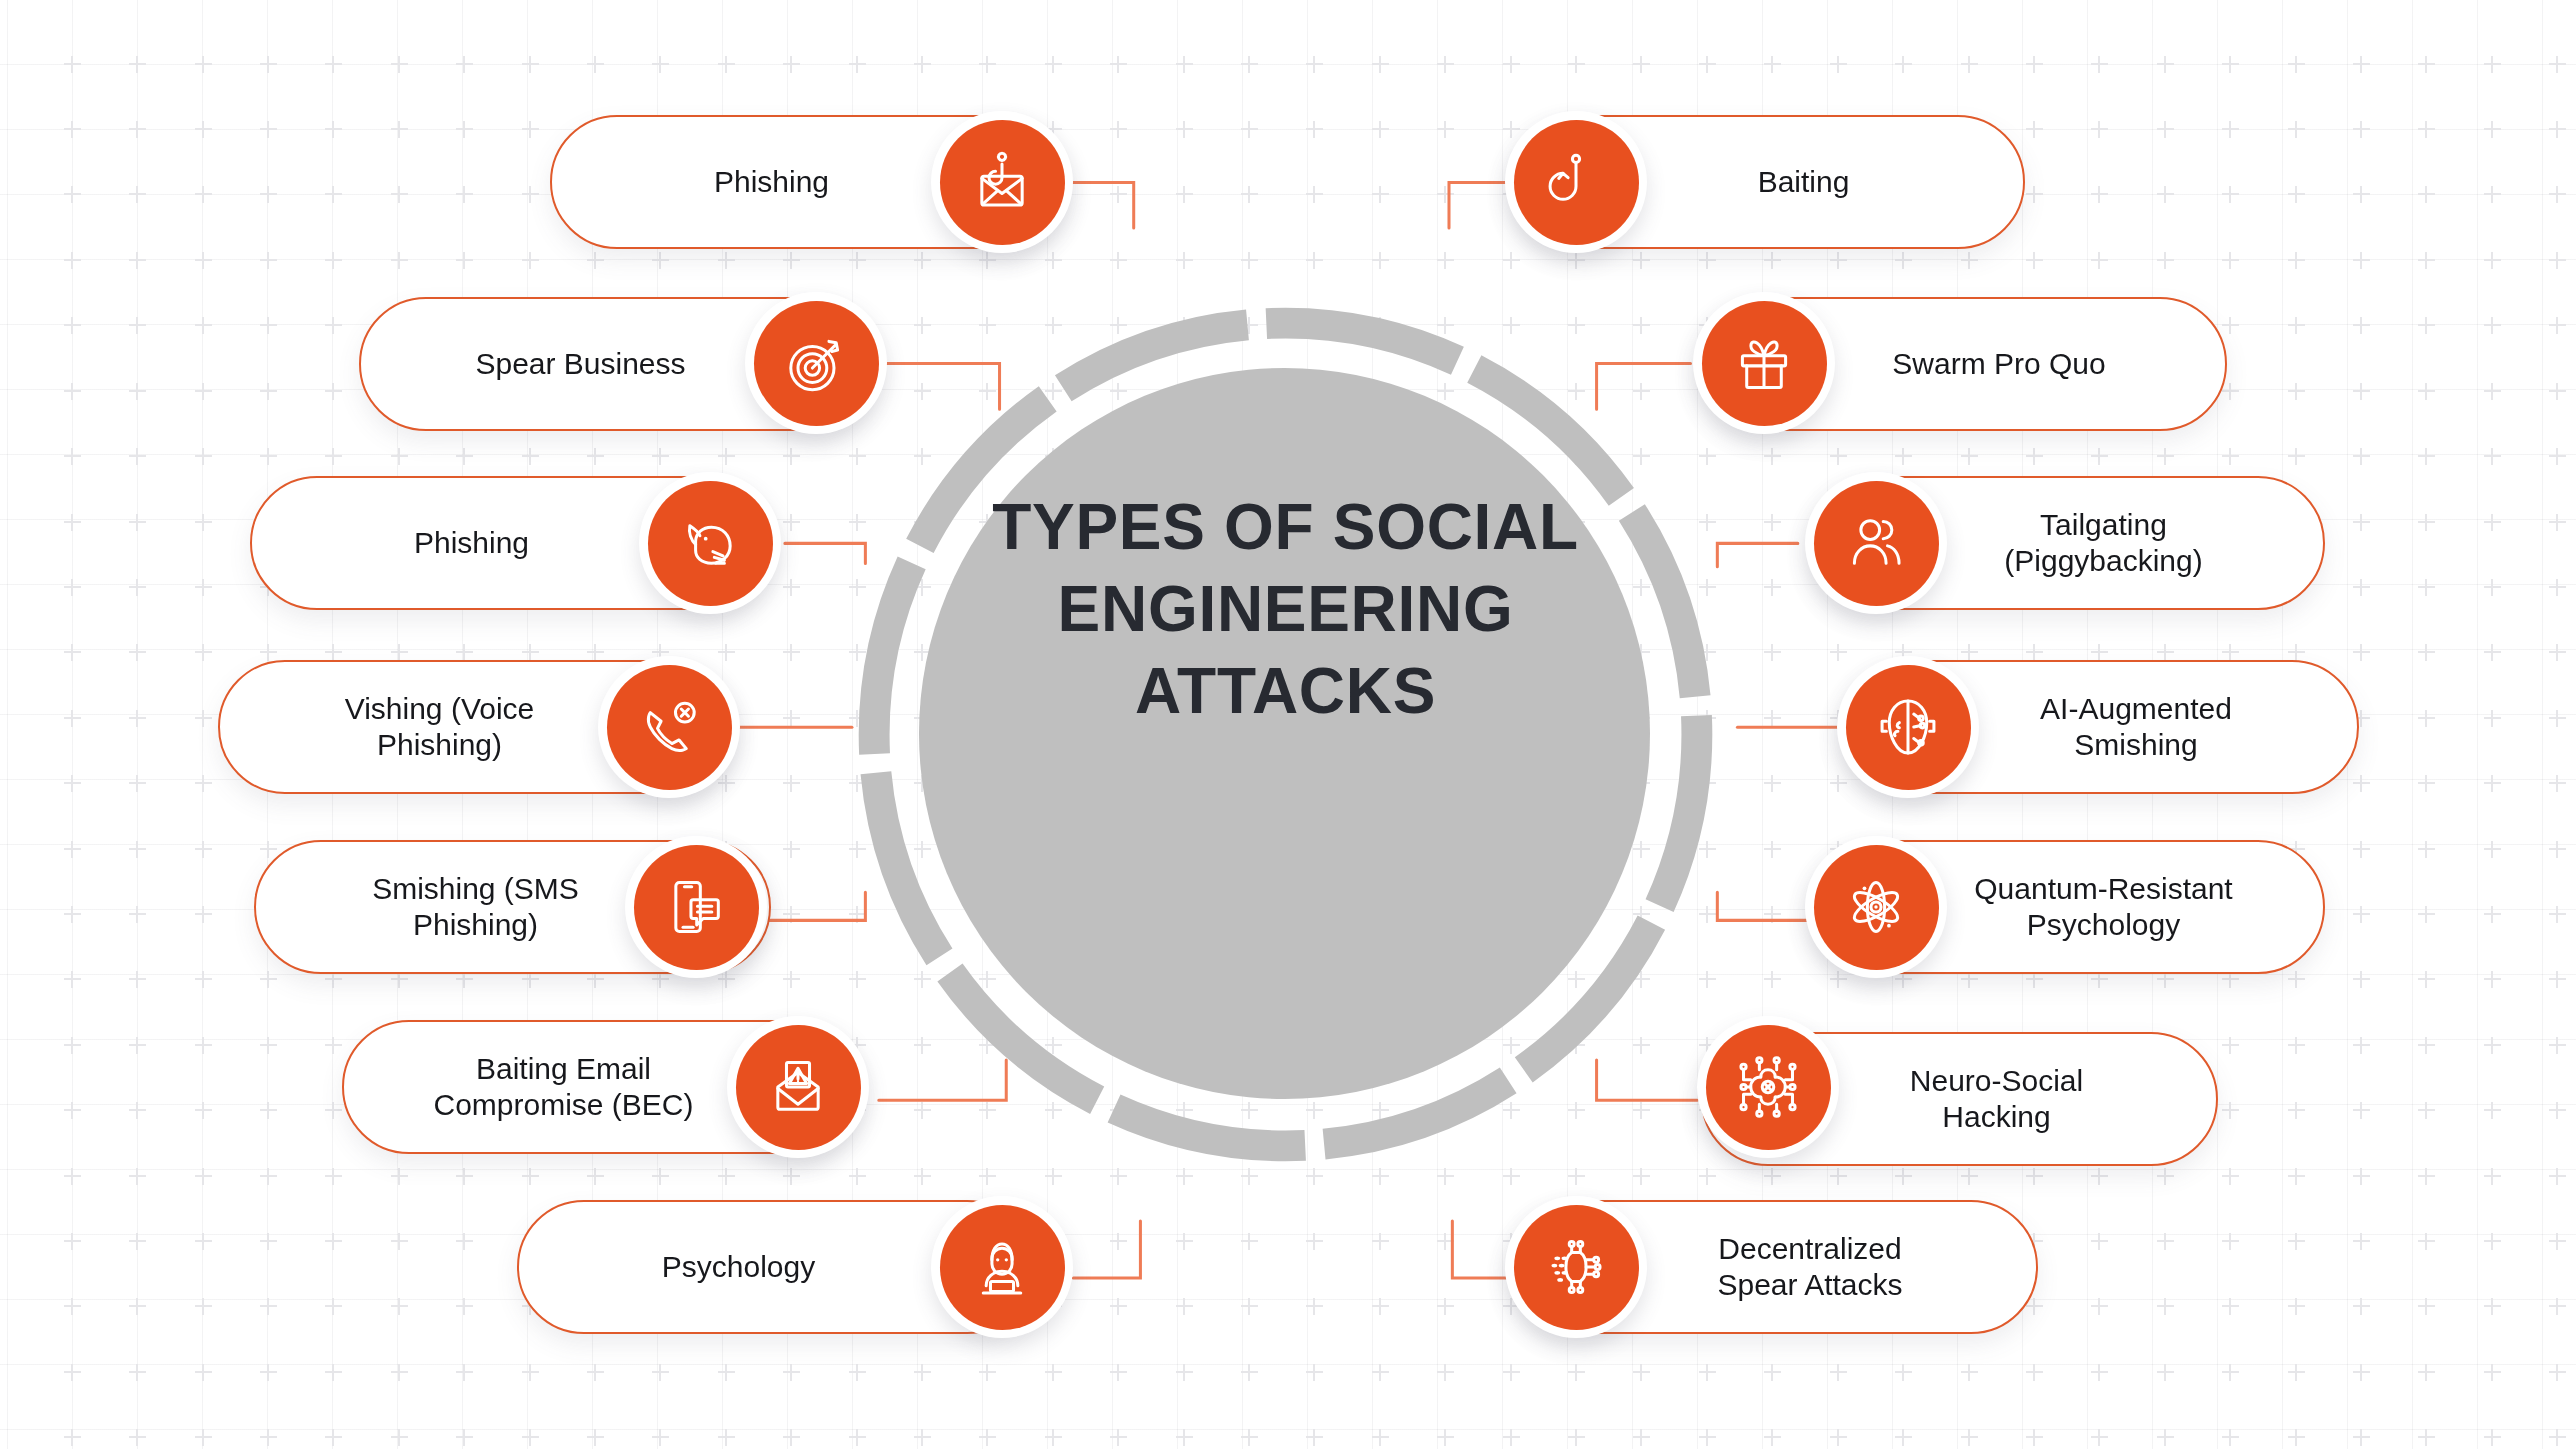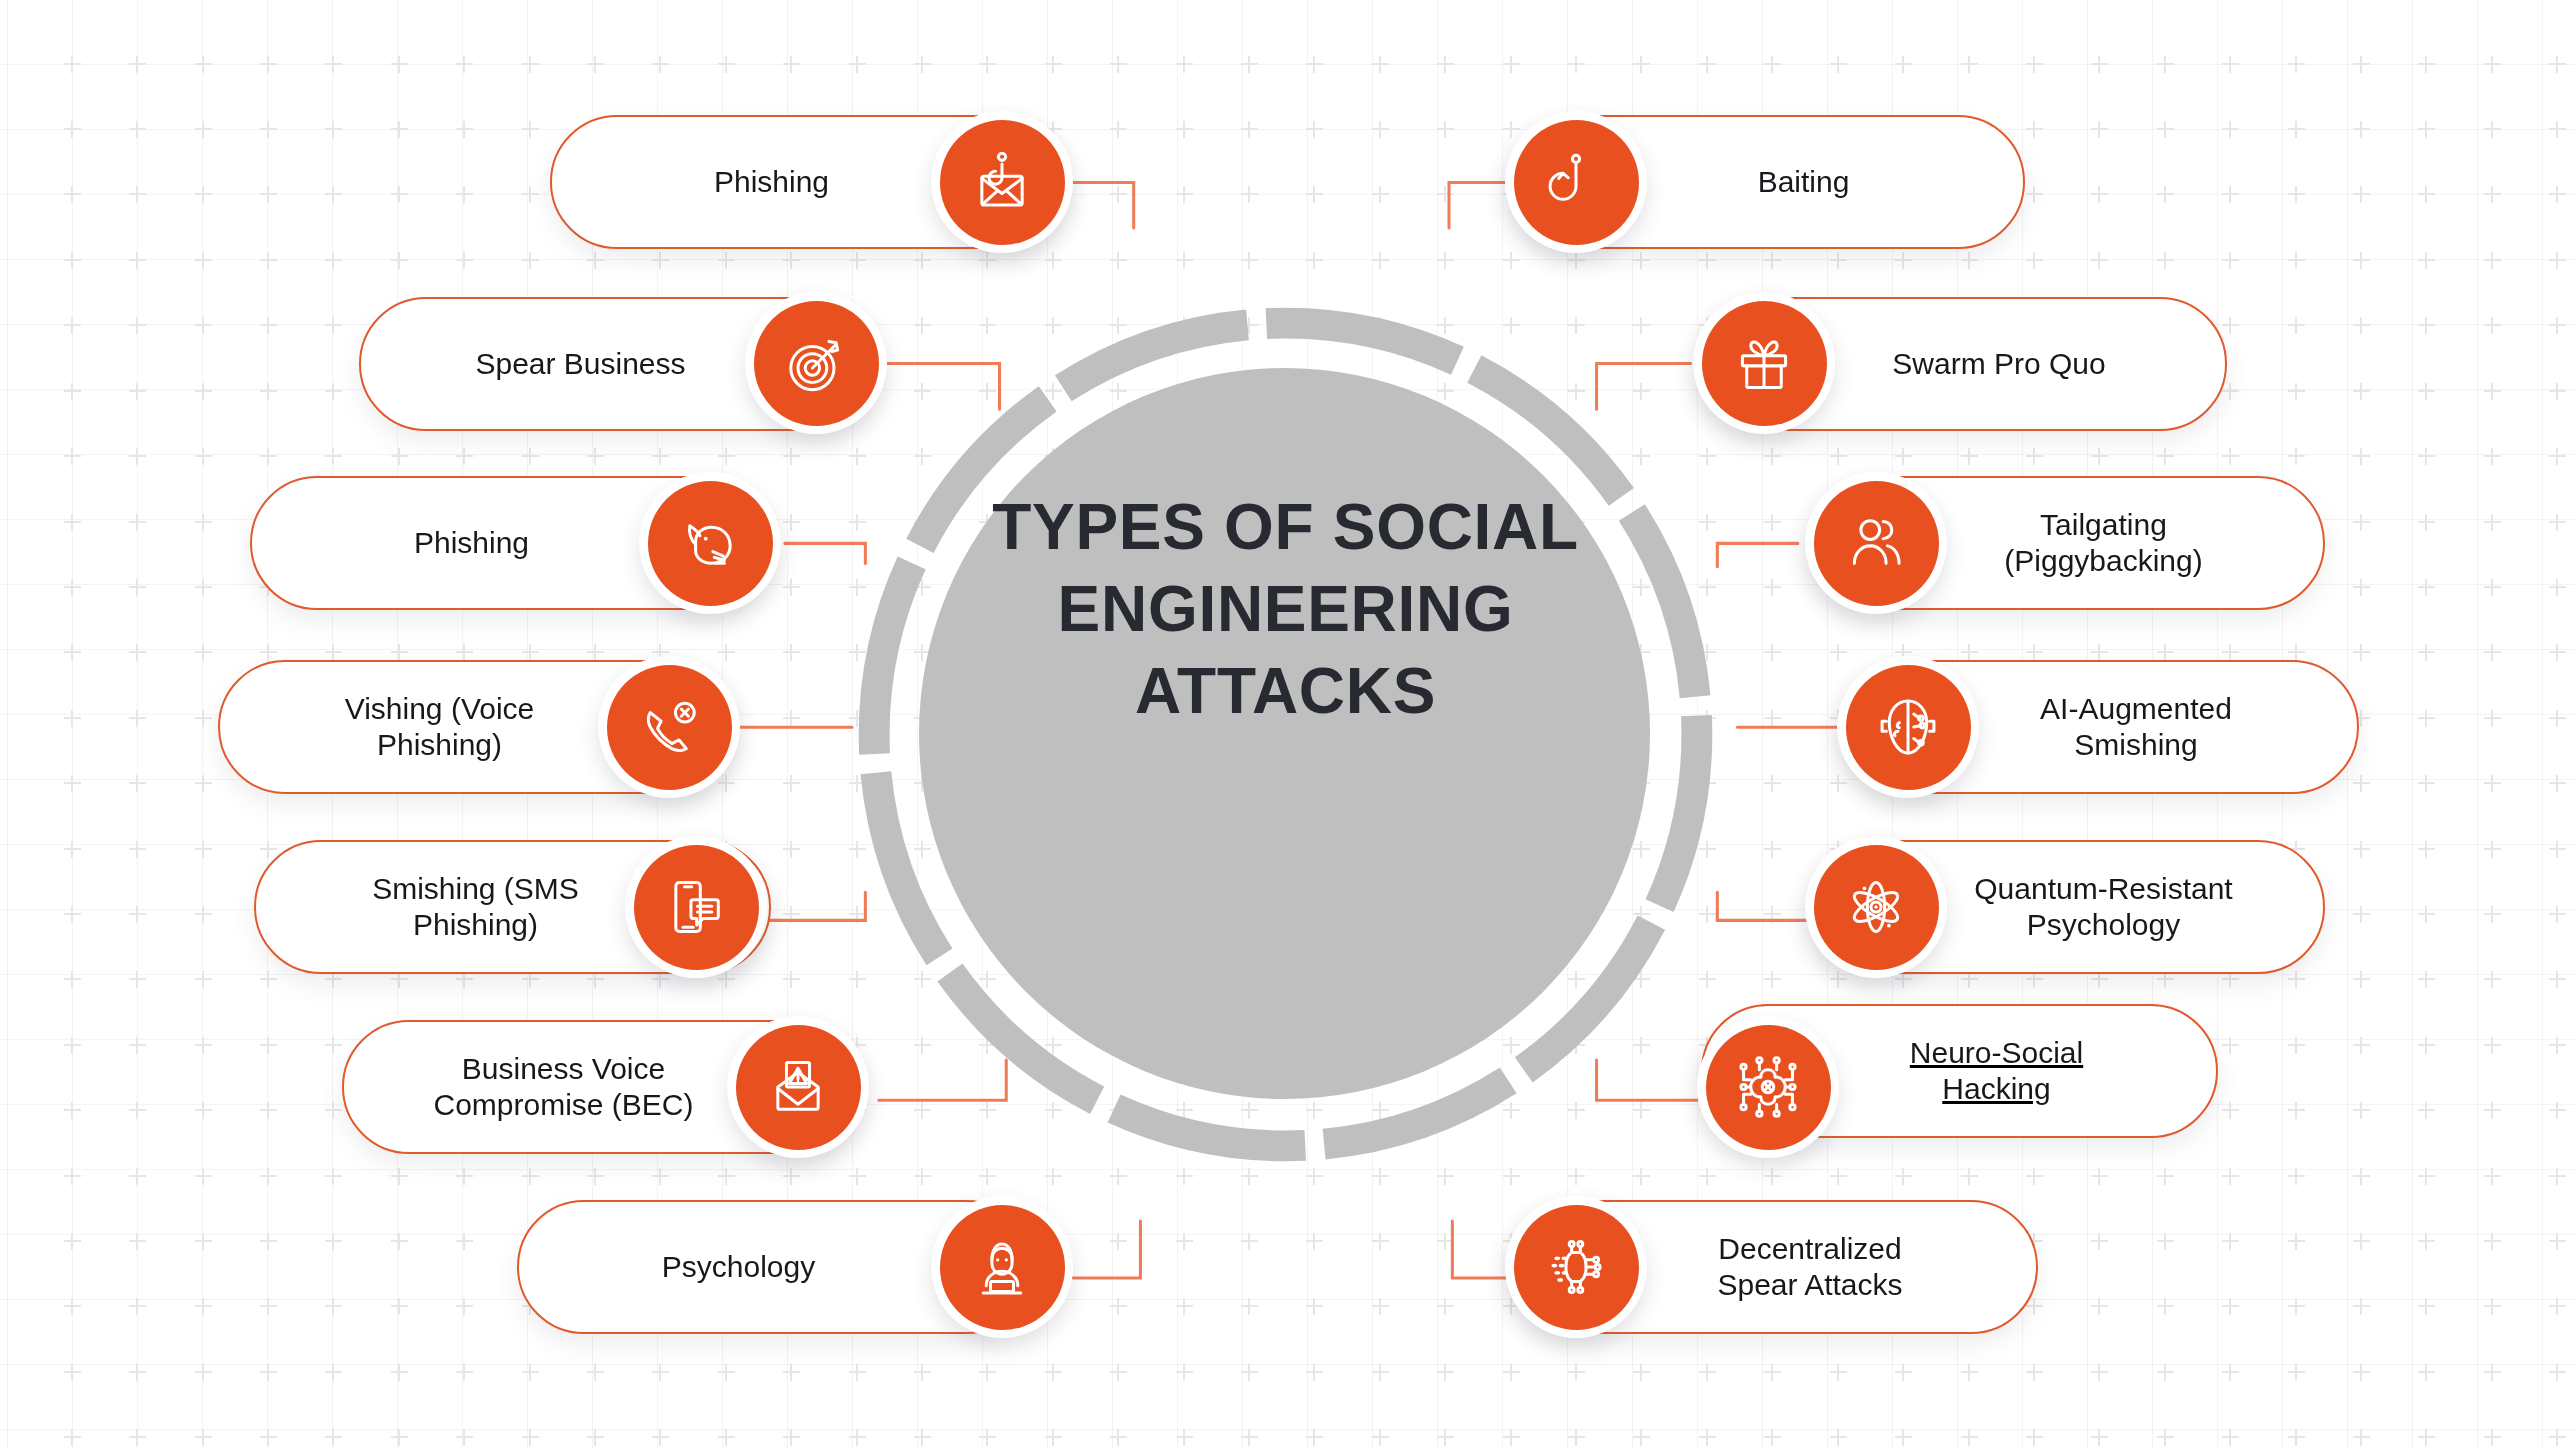--- a/index.html
+++ b/index.html
@@ -1084,21 +1084,21 @@
         <path d="M32 78 h14"></path>
         <path d="M46 40 h32 a3 3 0 0 1 3 3 v20 a3 3 0 0 1 -3 3 h-18 l-9 9 v-9 h-5 a3 3 0 0 1 -3 -3 v-20 a3 3 0 0 1 3 -3 z"></path>
         <path d="M52 49 h20 M52 57 h20"></path>
       </svg>
         </div>
     </div>
   </div>
 
   <div class="node left">
     <div class="pill" style="left:342px;top:1020px;width:517px;">
-      <div class="lbl">Business Voice
+      <div class="lbl">Baiting Email
 Compromise (BEC)</div>
     </div>
     <div class="iconwrap" style="left:727px;top:1016px;">
       <div class="disc">
           <svg viewBox="0 0 100 100">
         <path d="M22 50 L50 30 L78 50 v28 a3 3 0 0 1 -3 3 h-50 a3 3 0 0 1 -3 -3 z"></path>
         <path d="M22 52 L50 74 L78 52"></path>
         <rect x="34" y="16" width="32" height="34" rx="2"></rect>
         <path d="M50 24 L62 45 H38 z"></path>
         <path d="M50 32 v7"></path>
@@ -1212,21 +1212,21 @@
         <ellipse cx="50" cy="50" rx="12" ry="34" transform="rotate(120 50 50)"></ellipse>
         <circle cx="50" cy="50" r="2.4" class="fillw"></circle>
         <circle cx="34" cy="24" r="2.6" class="fillw"></circle>
         <circle cx="68" cy="76" r="2.6" class="fillw"></circle>
       </svg>
         </div>
     </div>
   </div>
 
   <div class="node right">
-    <div class="pill" style="left:1701px;top:1004px;width:517px;text-decoration:underline;">
+    <div class="pill" style="left:1701px;top:1032px;width:517px;">
       <div class="lbl">Neuro-Social
 Hacking</div>
     </div>
     <div class="iconwrap" style="left:1697px;top:1016px;">
       <div class="disc">
           <svg viewBox="0 0 100 100">
         <path d="M40 36 c-8 0 -14 6 -14 14 c0 8 6 14 14 14 M60 36 c8 0 14 6 14 14 c0 8 -6 14 -14 14"></path>
         <path d="M40 36 c0 -6 4 -10 10 -10 c6 0 10 4 10 10 M40 64 c0 6 4 10 10 10 c6 0 10 -4 10 -10"></path>
         <circle cx="50" cy="50" r="8"></circle>
         <path d="M46 46 l8 8 M54 46 l-8 8"></path>

